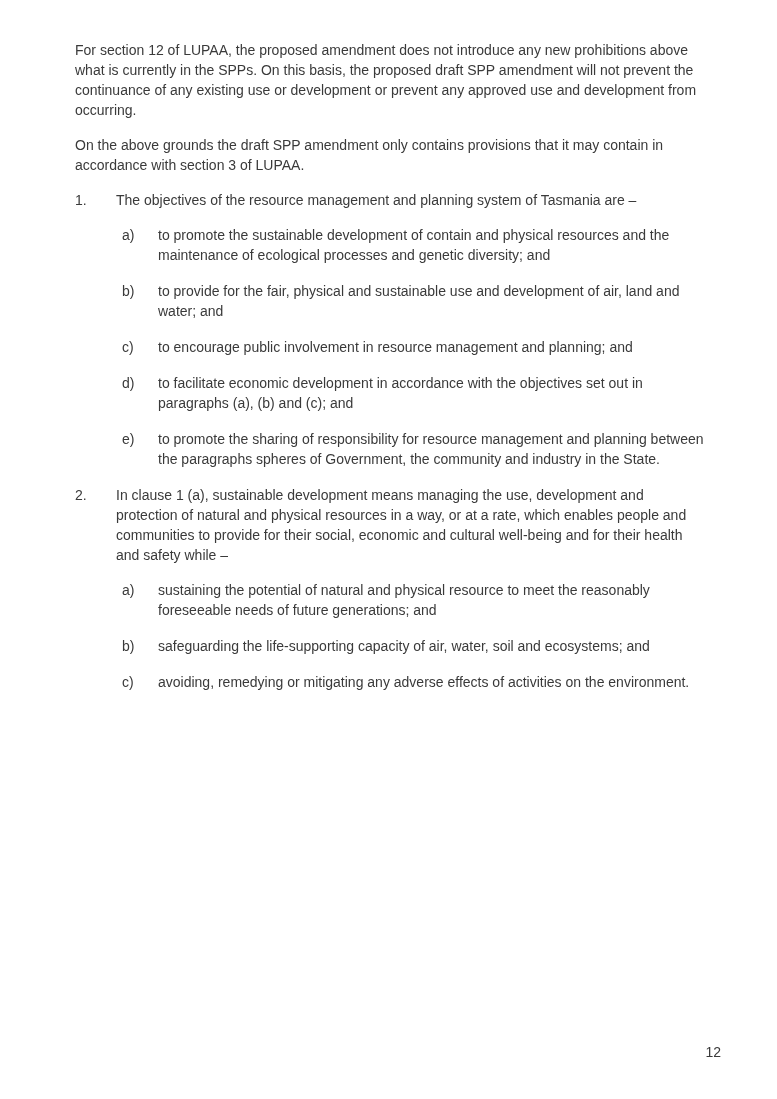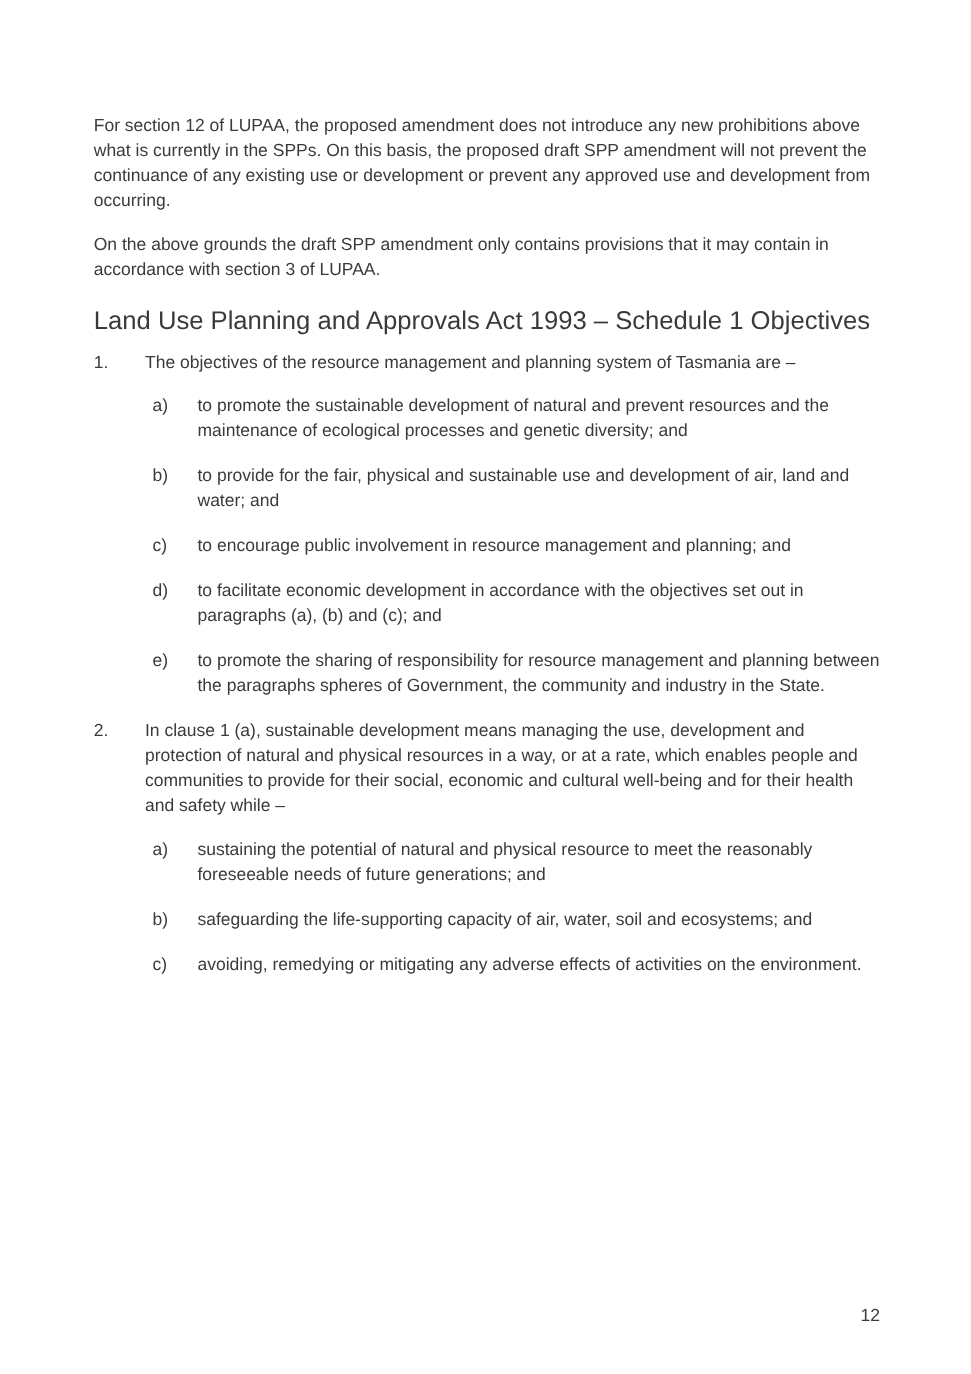--- a/index.html
+++ b/index.html
@@ -12,21 +12,21 @@
     height: 1099px;
     position: relative;
     font-family: "Liberation Sans", sans-serif;
     color: #3a3a3a;
     overflow: hidden;
   }
   .page {
     box-sizing: border-box;
     width: 777px;
     height: 1099px;
-    padding: 90px 72px 0 75px;
+    padding: 40px 72px 0 75px;
     background: #ffffff;
     border-radius: 19px;
   }
   p.body-par {
     margin: 0 0 15px 0;
     font-size: 14px;
     line-height: 20px;
   }
   h1.doc-h1 {
     font-size: 20.5px;
@@ -59,46 +59,45 @@
     line-height: 20px;
     margin: 0 0 16px 47px;
   }
   .li2 > .l {
     flex: none;
     width: 36px;
   }
   .li2 > .t { flex: 1; }
   .page-number {
     position: absolute;
-    right: 73px;
+    right: 56px;
     bottom: 37px;
     font-size: 14px;
     line-height: 20px;
     color: #3a3a3a;
   }
 </style>
 </head>
 <body>
 
 <div class="page">
 
   <p class="body-par">For section 12 of LUPAA, the proposed amendment does not introduce any new prohibitions above what is currently in the SPPs. On this basis, the proposed draft SPP amendment will not prevent the continuance of any existing use or development or prevent any approved use and development from occurring.</p>
   <p class="body-par">On the above grounds the draft SPP amendment only contains provisions that it may contain in accordance with section 3 of LUPAA.</p>
 
-  <h1 class="doc-h1">Land Use Planning and Approvals Act 1993 – Schedule 1 Objectives</h1>
 
 
   <div class="li1">
     <span class="n">1.</span>
     <span class="t">The objectives of the resource management and planning system of Tasmania are –</span>
   </div>
 
   <div class="li2">
     <span class="l">a)</span>
-    <span class="t">to promote the sustainable development of natural and prevent resources and the maintenance of ecological processes and genetic diversity; and</span>
+    <span class="t">to promote the sustainable development of contain and physical resources and the maintenance of ecological processes and genetic diversity; and</span>
   </div>
 
   <div class="li2">
     <span class="l">b)</span>
     <span class="t">to provide for the fair, physical and sustainable use and development of air, land and water; and</span>
   </div>
 
   <div class="li2">
     <span class="l">c)</span>
     <span class="t">to encourage public involvement in resource management and planning; and</span>

